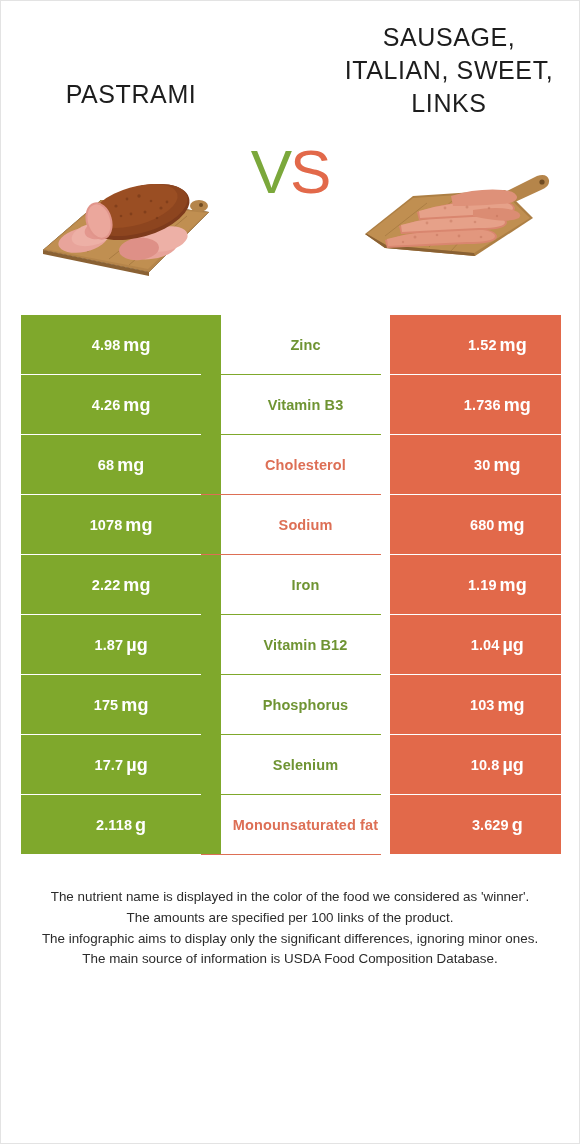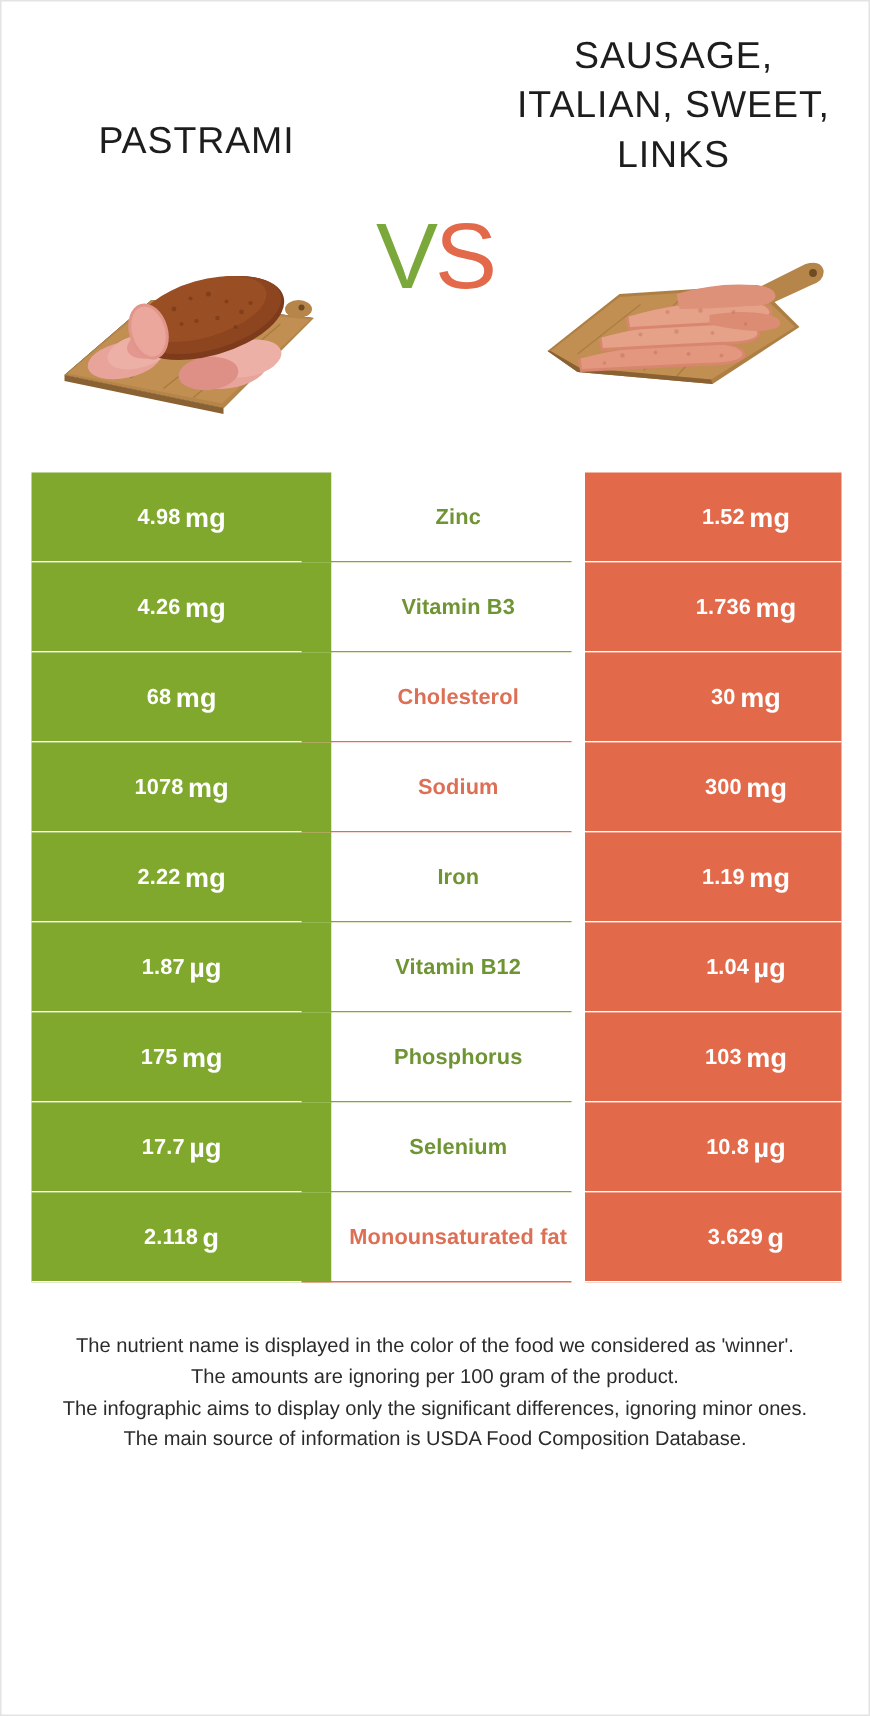--- a/index.html
+++ b/index.html
@@ -217,21 +217,21 @@
       <div class="gapline"></div>
       <div class="divider"></div>
     </div>
     <div class="row win-right">
       <div class="cell left">
         <span>1078</span>
         <span class="unit">mg</span>
       </div>
       <div class="cell mid win-right">Sodium</div>
       <div class="cell right">
-        <span>300</span>
+        <span>680</span>
         <span class="unit">mg</span>
       </div>
       <div class="gapline"></div>
       <div class="divider"></div>
     </div>
     <div class="row">
       <div class="cell left">
         <span>2.22</span>
         <span class="unit">mg</span>
       </div>
@@ -292,16 +292,16 @@
         <span>3.629</span>
         <span class="unit">g</span>
       </div>
       <div class="gapline"></div>
       <div class="divider"></div>
     </div>
   </div>
 
 <div class="footer">
   <div>The nutrient name is displayed in the color of the food we considered as 'winner'.</div>
-  <div>The amounts are ignoring per 100 gram of the product.</div>
+  <div>The amounts are specified per 100 links of the product.</div>
   <div>The infographic aims to display only the significant differences, ignoring minor ones.</div>
   <div>The main source of information is USDA Food Composition Database.</div>
 </div>
 
 </body></html>

